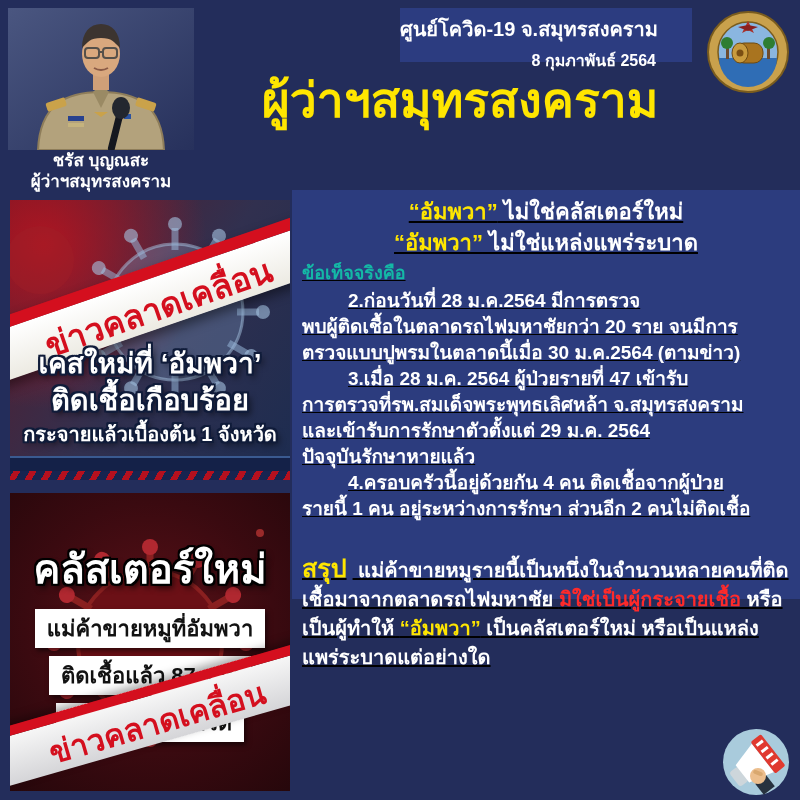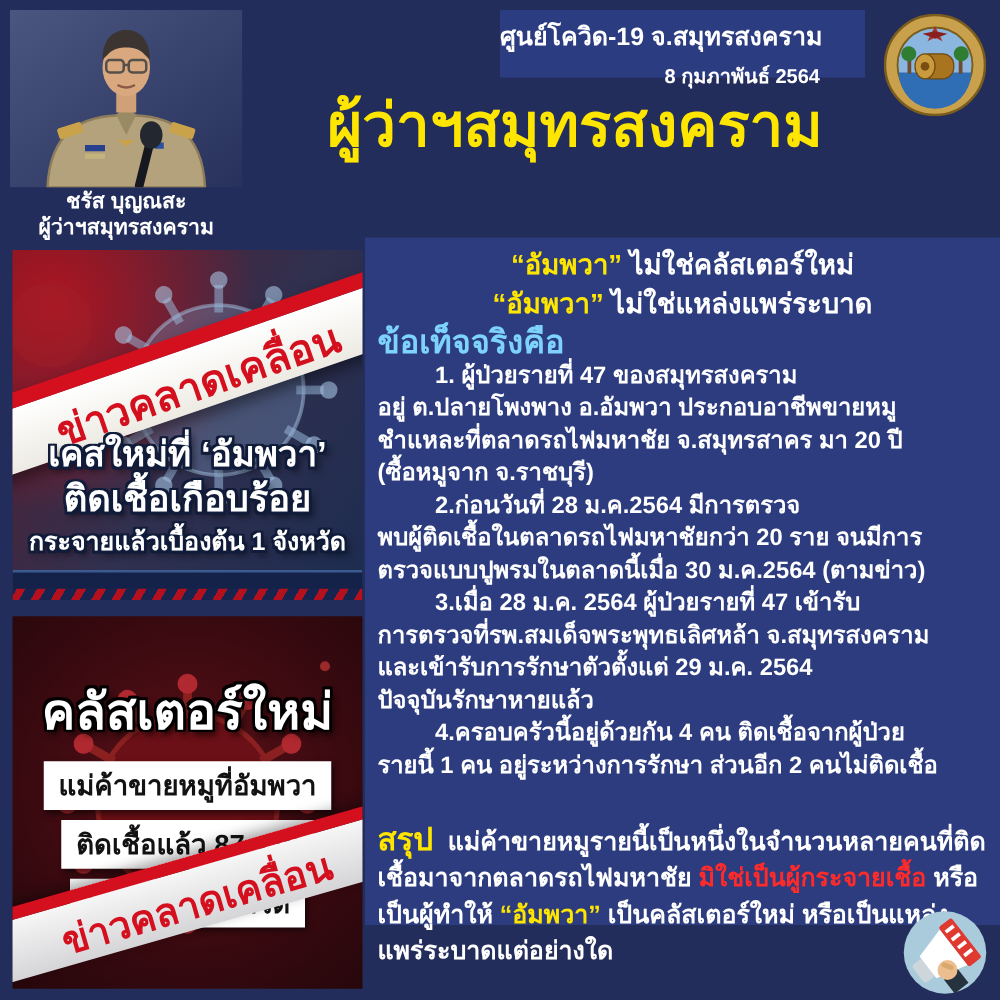--- a/index.html
+++ b/index.html
@@ -21,26 +21,26 @@
 
   .main-title { left:120px; top:62px; width:680px; text-align:center; font-size:48px;
                 font-weight:bold; color:#ffe600; }
 
   .banner { left:197px; top:128px; width:598px; height:56px; background:#f6f5f1;
             display:flex; align-items:center; justify-content:center;
             box-shadow:0 3px 6px rgba(0,0,0,.35); }
   .banner-text { color:#e5212e; font-size:27px; font-weight:bold; }
 
   
-  .panel { left:292px; top:190px; width:508px; height:550px; background:#2c3c7e;
-           padding:6px 10px 0 10px; }
+  .panel { left:292px; top:190px; width:508px; height:409px; background:#2c3c7e;
+           padding:6px 10px 0 10px;text-decoration:underline; }
   .intro-line { text-align:center; font-size:22px; font-weight:bold; color:#fff; line-height:31px; }
   .yel { color:#ffe600; }
   .red-text { color:#ff2a2a; }
-  .facts-heading { font-size:26px; font-weight:bold; color:#7dd3fc; line-height:30px; }
+  .facts-heading { font-size:18px; font-weight:bold; color:#14b8a6; line-height:30px; }
   .fact { color:#fff; font-size:19px; line-height:26px; white-space:pre-line;
           text-indent:46px; font-weight:bold; }
   .summary { color:#fff; font-size:20px; line-height:29px; font-weight:bold;
              white-space:pre-line; margin-top:3px; }
   .sum-label { font-size:25px; color:#ffe600; padding-right:6px; }
 
   
   .card { left:10px; width:280px; overflow:hidden; }
   .card1 { top:200px; height:280px;
     background:
@@ -228,24 +228,20 @@
   </div>
 
   <div class="abs panel">
     <div class="intro-line">
       <span class="yel">“อัมพวา”</span><span> ไม่ใช่คลัสเตอร์ใหม่</span>
     </div>
     <div class="intro-line">
       <span class="yel">“อัมพวา”</span><span> ไม่ใช่แหล่งแพร่ระบาด</span>
     </div>
     <div class="facts-heading">ข้อเท็จจริงคือ</div>
-    <div class="fact">1. ผู้ป่วยรายที่ 47 ของสมุทรสงคราม
-อยู่ ต.ปลายโพงพาง อ.อัมพวา ประกอบอาชีพขายหมู
-ชำแหละที่ตลาดรถไฟมหาชัย จ.สมุทรสาคร มา 20 ปี
-(ซื้อหมูจาก จ.ราชบุรี)</div>
     <div class="fact">2.ก่อนวันที่ 28 ม.ค.2564 มีการตรวจ
 พบผู้ติดเชื้อในตลาดรถไฟมหาชัยกว่า 20 ราย จนมีการ
 ตรวจแบบปูพรมในตลาดนี้เมื่อ 30 ม.ค.2564 (ตามข่าว)</div>
     <div class="fact">3.เมื่อ 28 ม.ค. 2564 ผู้ป่วยรายที่ 47 เข้ารับ
 การตรวจที่รพ.สมเด็จพระพุทธเลิศหล้า จ.สมุทรสงคราม
 และเข้ารับการรักษาตัวตั้งแต่ 29 ม.ค. 2564
 ปัจจุบันรักษาหายแล้ว</div>
     <div class="fact">4.ครอบครัวนี้อยู่ด้วยกัน 4 คน ติดเชื้อจากผู้ป่วย
 รายนี้ 1 คน อยู่ระหว่างการรักษา ส่วนอีก 2 คนไม่ติดเชื้อ</div>
     <div class="summary">

